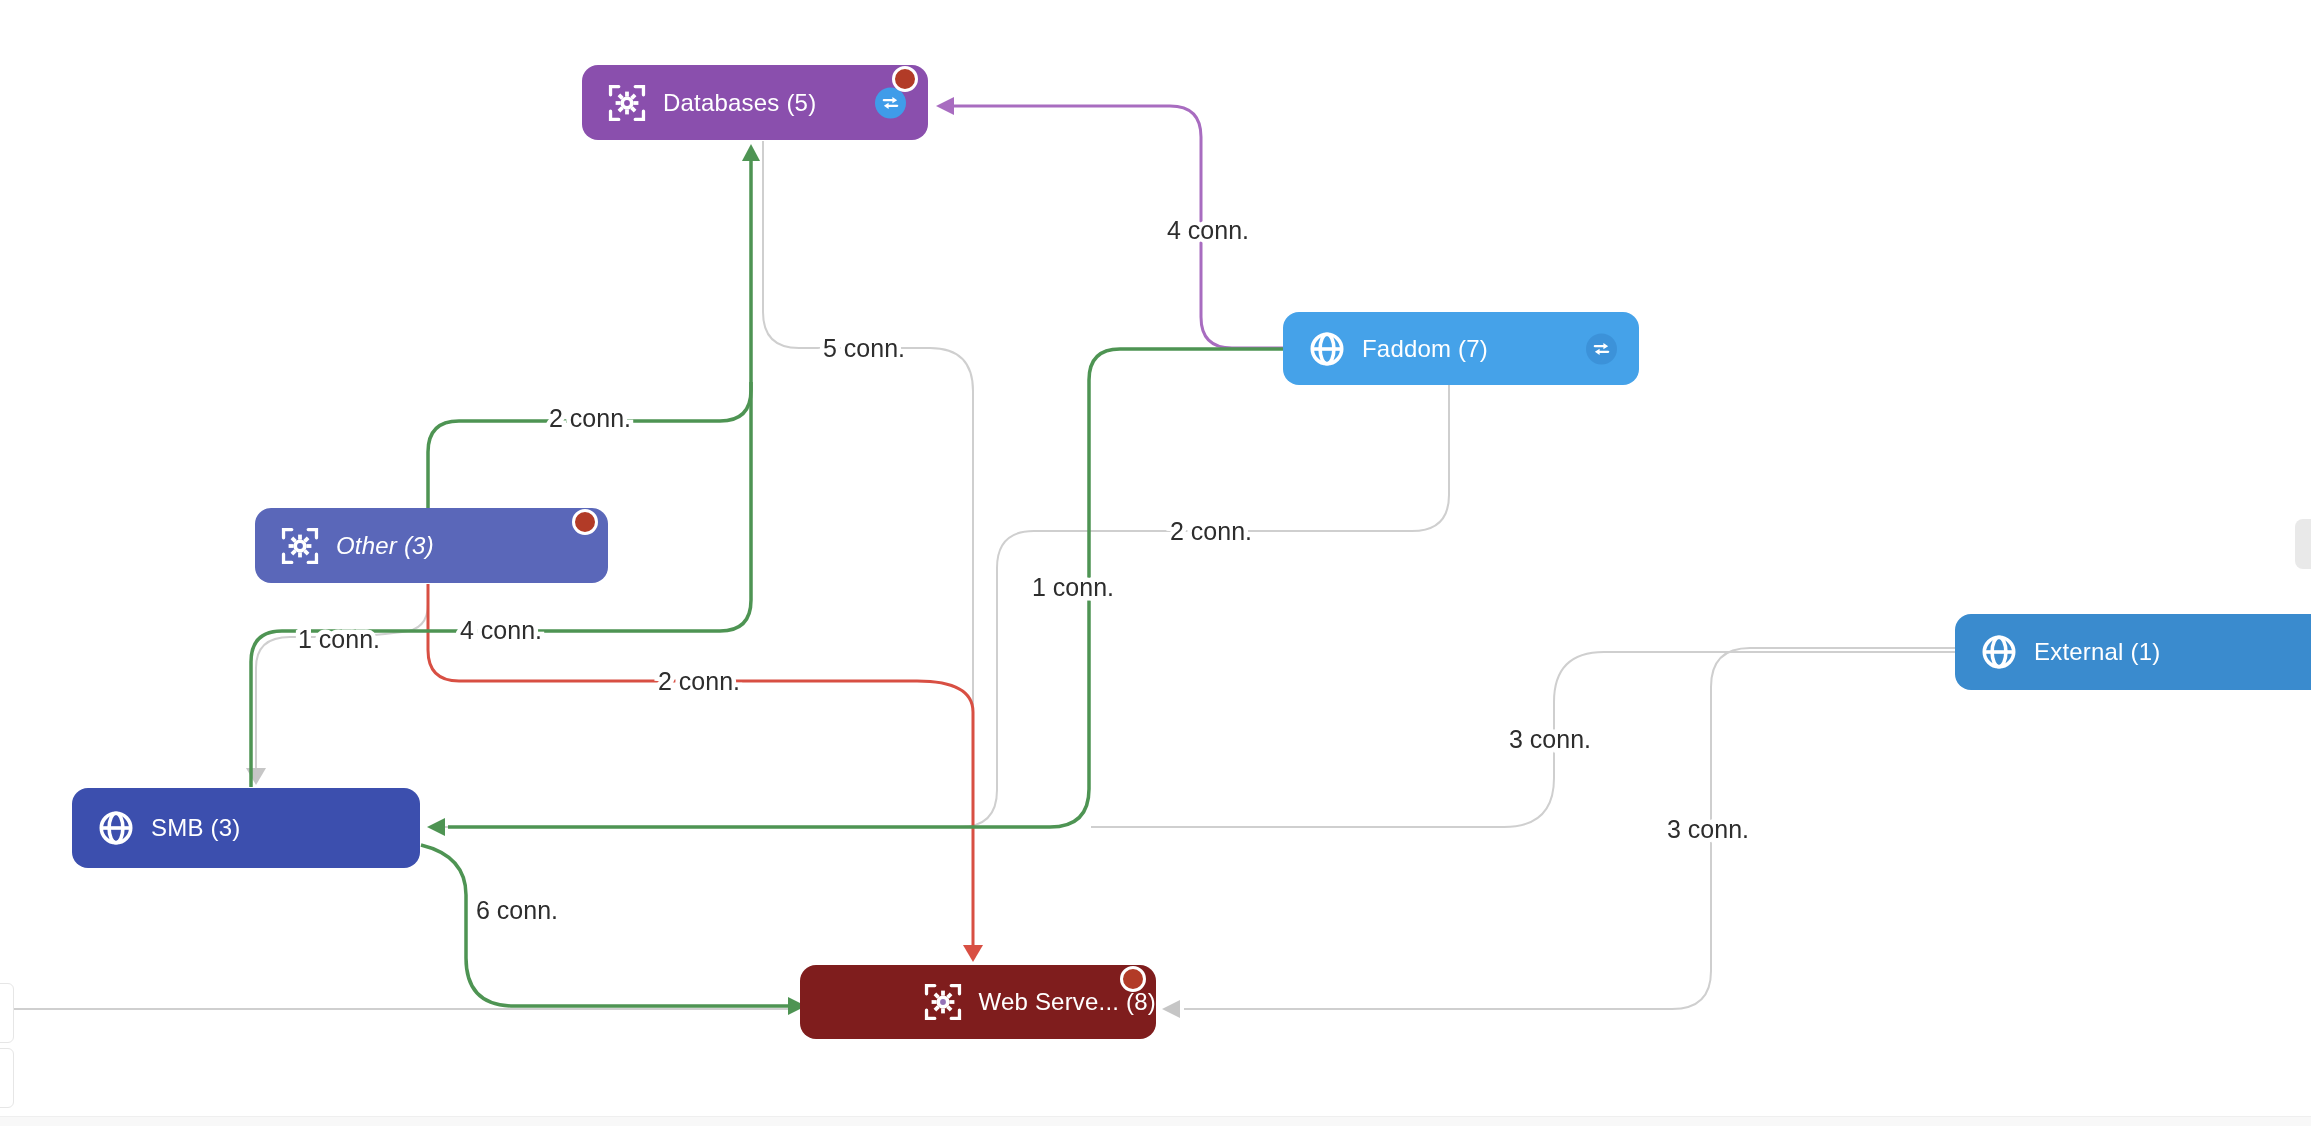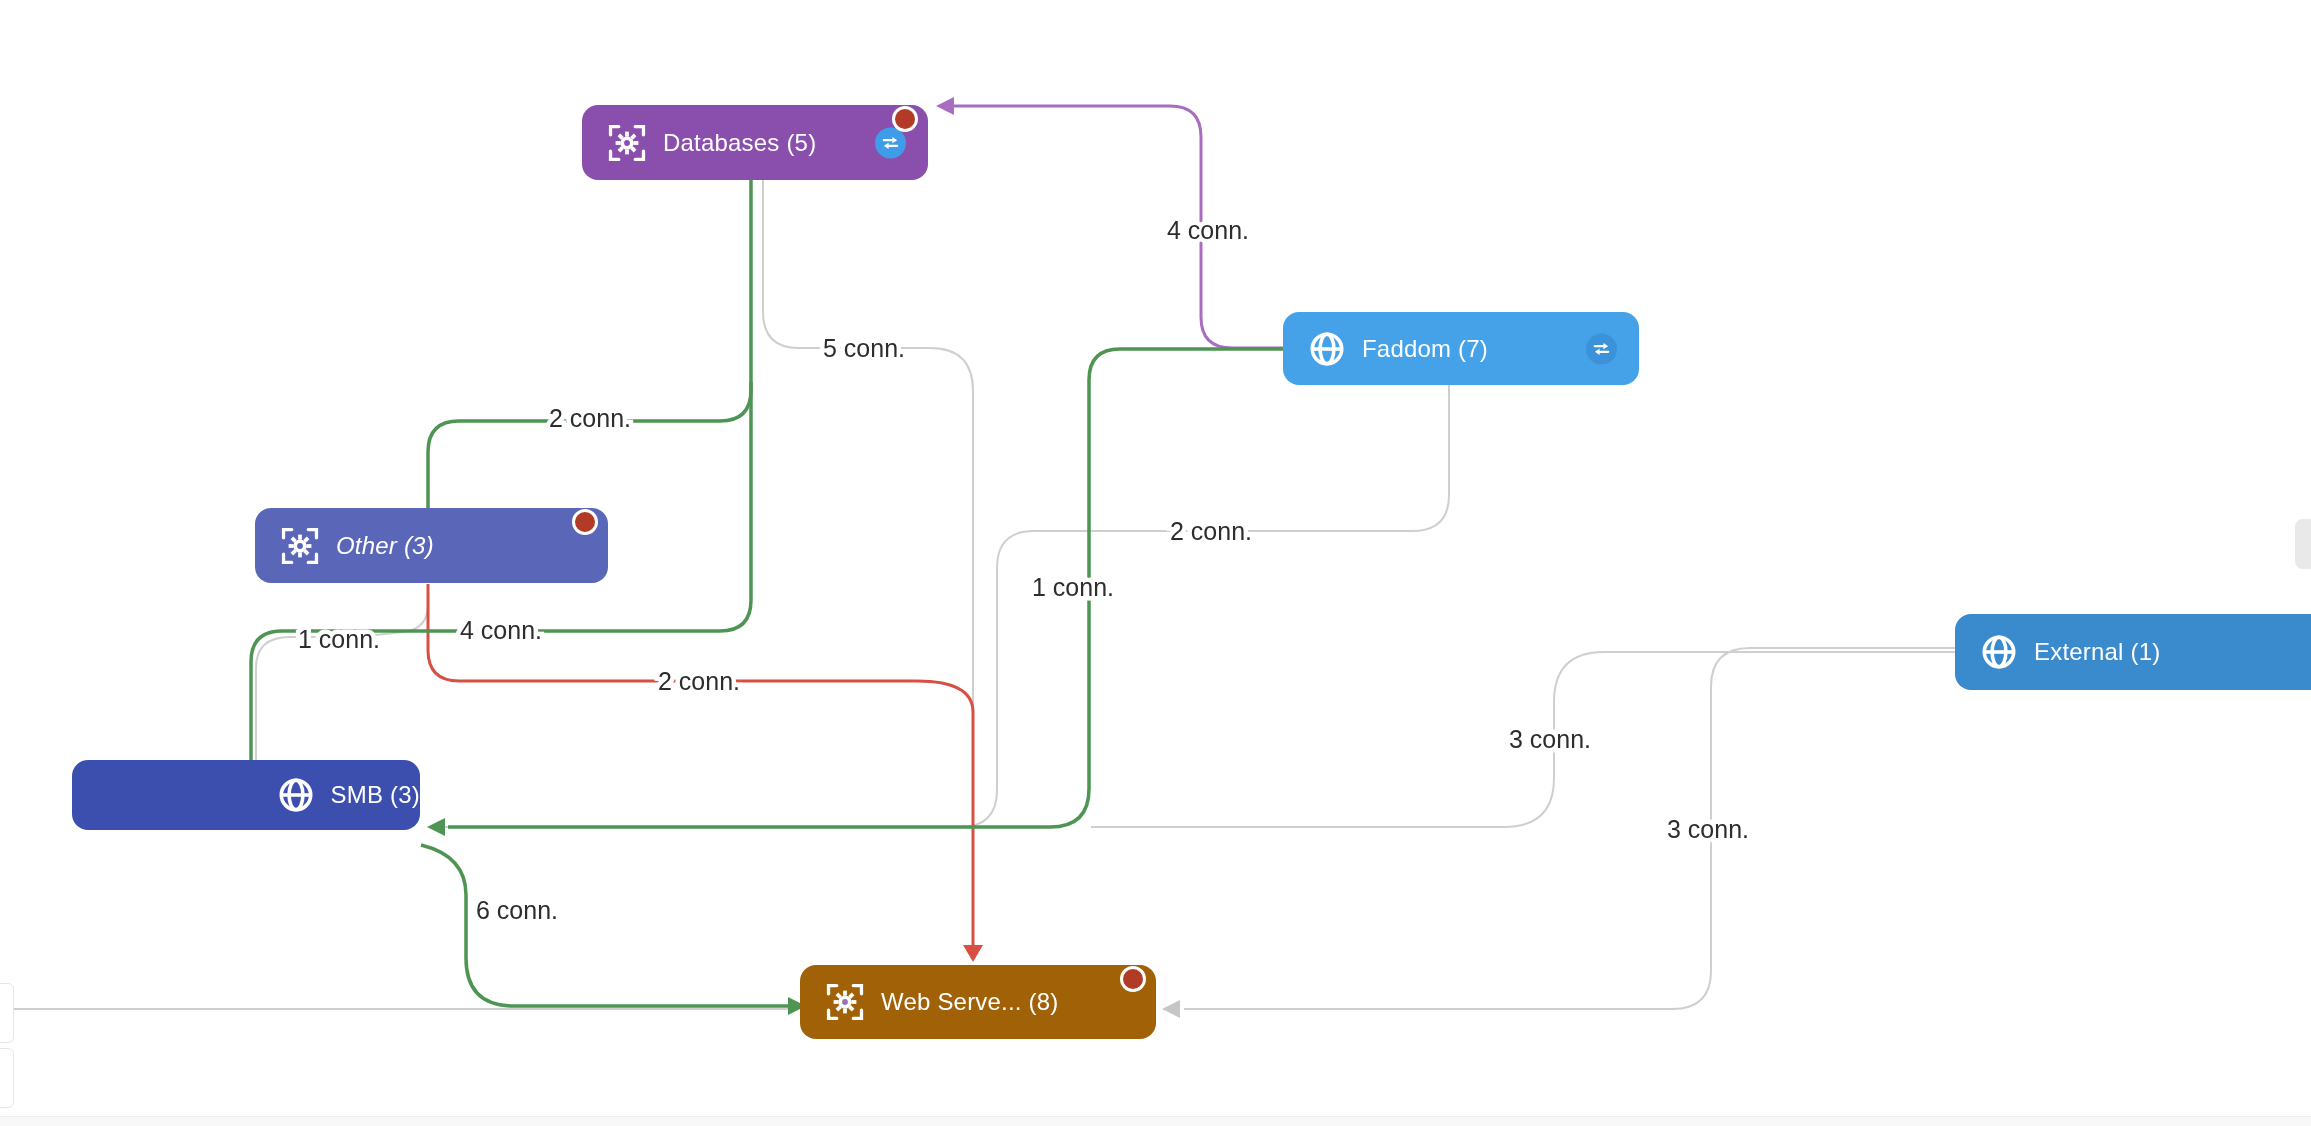--- a/index.html
+++ b/index.html
@@ -21,26 +21,26 @@
     font-family:"Liberation Sans", sans-serif;
     font-size:25px;fill:#2d2d2d;stroke:#ffffff;stroke-width:9px;
     paint-order:stroke;text-anchor:middle;font-weight:400;
   }
   .node{
     position:absolute;display:flex;align-items:center;
     border-radius:16px;color:#ffffff;font-size:24px;font-weight:500;
     padding-left:26px;gap:17px;box-sizing:border-box;letter-spacing:.2px;
     cursor:pointer;
   }
-  .n-databases{background:#8a4fad;margin-top:40px;}
+  .n-databases{background:#8a4fad;}
   .n-faddom{background:#45a2e9;}
   .n-other{background:#5a67b9;}
   .n-external{background:#3a8bce;}
   .n-smb{background:#3c4fae;}
-  .n-webservers{background:#a16207;}
+  .n-webservers{background:#7f1d1d;justify-content:flex-end;}
   .badge{
     position:absolute;top:1px;right:10px;width:20px;height:20px;
     background:#b23b27;border:3px solid #ffffff;border-radius:50%;
   }
   .xfer{
     position:absolute;right:22px;top:50%;transform:translateY(-50%);
     width:31px;height:31px;border-radius:50%;
     display:flex;align-items:center;justify-content:center;cursor:pointer;
   }
   .xfer-databases{background:#3f9ce9;}
@@ -188,21 +188,21 @@
     <svg class="node-icon" width="36" height="36" viewBox="-12 -12 24 24">
       <g stroke="#fff" stroke-width="2.4" fill="none">
         <circle r="9.8"></circle>
           <ellipse rx="4.6" ry="9.8"></ellipse>
           <line x1="-9.8" y1="0" x2="9.8" y2="0"></line>
       </g>
     </svg>
     <span>External (1)</span>
   </div>
 
-  <div class="node n-smb" style="left:72px;top:760px;width:348px;height:70px;justify-content:flex-end;">
+  <div class="node n-smb" style="left:72px;top:788px;width:348px;height:80px;">
     <svg class="node-icon" width="36" height="36" viewBox="-12 -12 24 24">
       <g stroke="#fff" stroke-width="2.4" fill="none">
         <circle r="9.8"></circle>
           <ellipse rx="4.6" ry="9.8"></ellipse>
           <line x1="-9.8" y1="0" x2="9.8" y2="0"></line>
       </g>
     </svg>
     <span>SMB (3)</span>
   </div>
 

